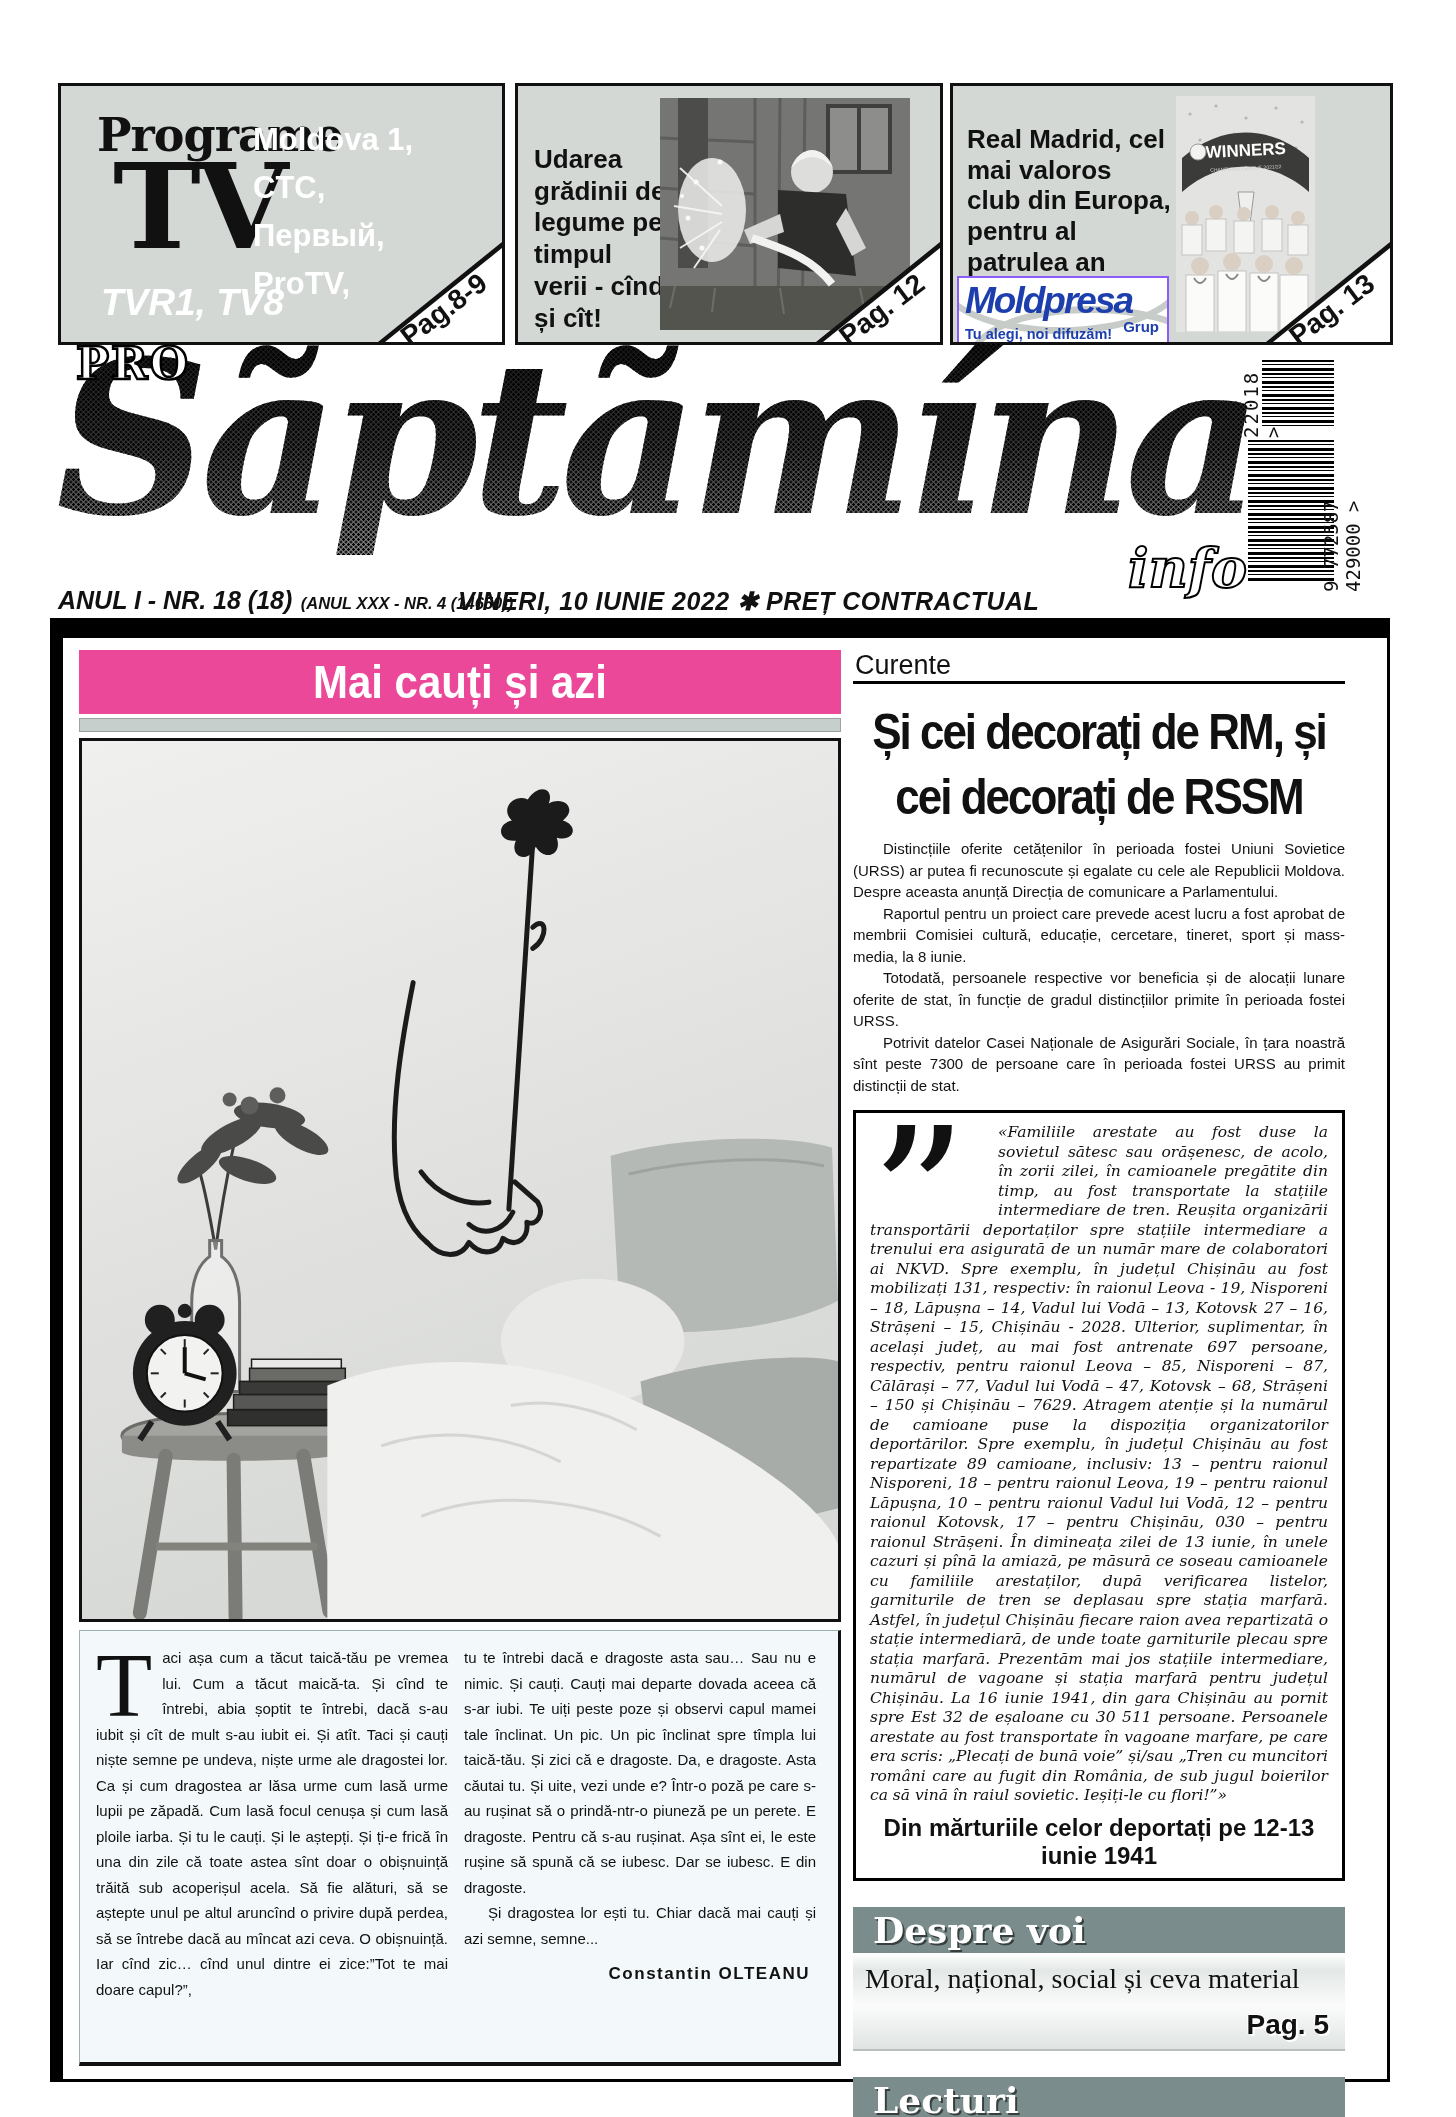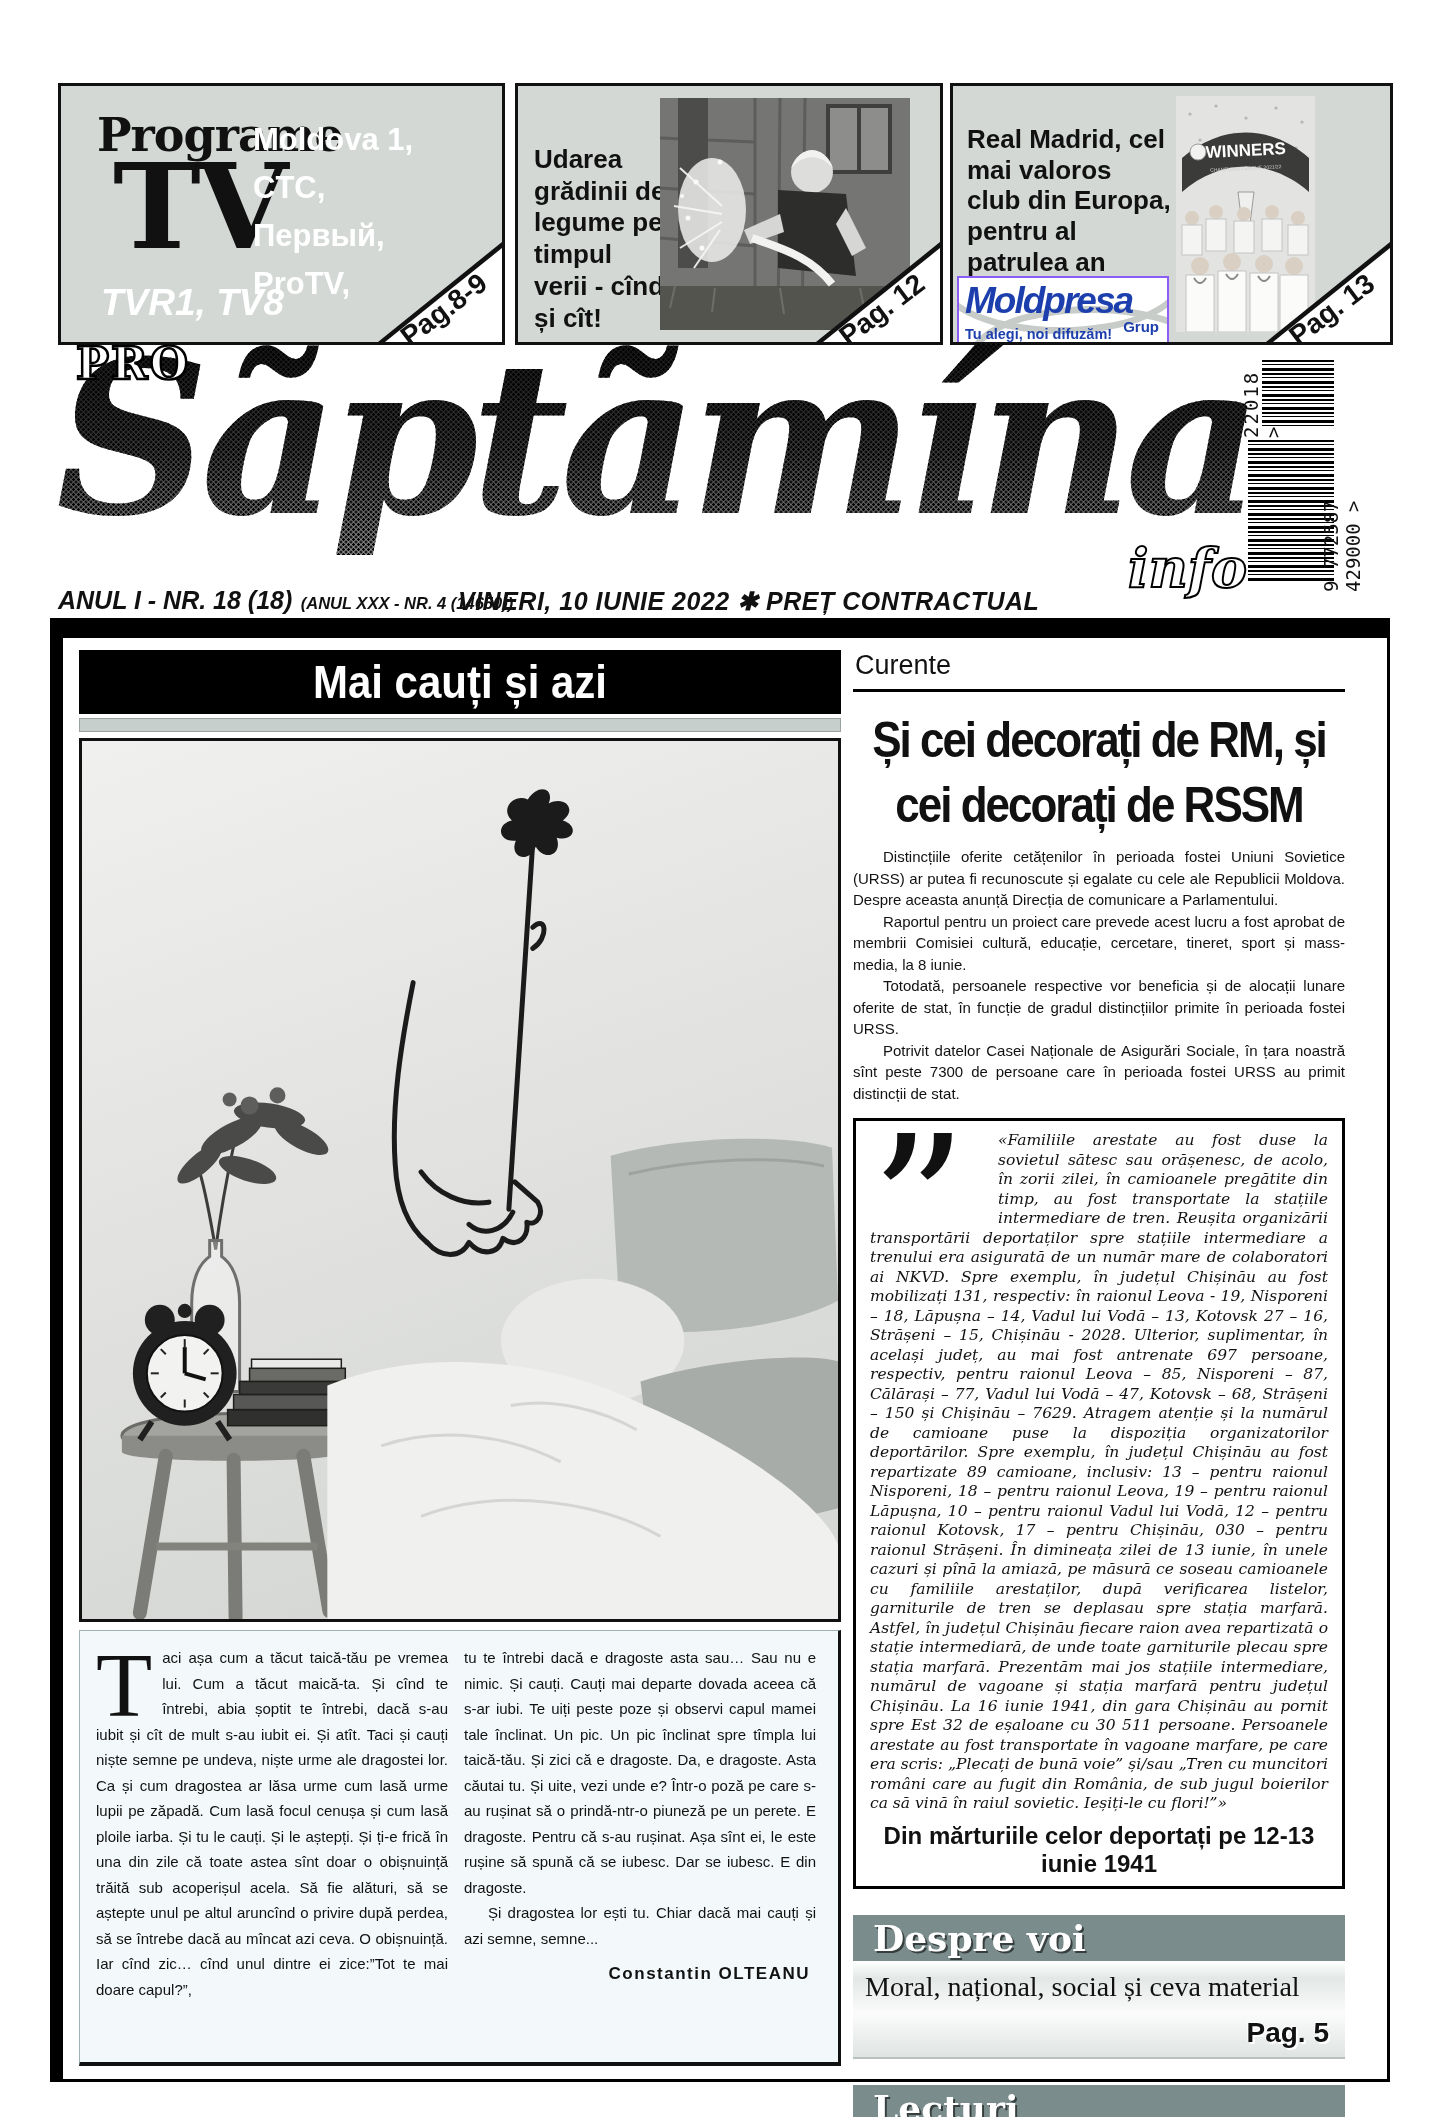--- a/index.html
+++ b/index.html
@@ -65,39 +65,39 @@
   .datecenter{position:absolute;left:400px;top:1px;font-size:25px;letter-spacing:0.5px;}
 
   
   .frame{position:absolute;left:50px;top:618px;width:1340px;height:1464px;box-sizing:border-box;
          border-top:20px solid #000;border-left:13px solid #000;border-right:3px solid #000;
          border-bottom:3px solid #000;display:flex;align-items:flex-start;padding:12px 0 0 16px;}
   .left-col{width:762px;flex:none;}
   .right-col{flex:1;margin-left:12px;padding-right:42px;min-width:0;}
 
   
-  .kicker{height:64px;background:#000000;display:flex;align-items:center;justify-content:center;}
+  .kicker{height:64px;background:#ec4899;display:flex;align-items:center;justify-content:center;}
   .kicker span{color:#fff;font-weight:bold;font-size:42px;letter-spacing:0;display:inline-block;
                transform:scaleY(1.12);}
   .kicker-strip{height:12px;background:#c7cfcd;margin-top:4px;border:1px solid #9aa3a1;}
   .photo{margin:6px 0 0 0;border:3px solid #111;height:878px;background:#e4e4e2;}
   .photo svg{display:block;width:100%;height:100%;}
   .panel{margin-top:8px;background:#f3f9fa;border:1px solid #9fb0b2;border-right:3px solid #111;
          border-bottom:4px solid #111;box-sizing:border-box;height:436px;padding:14px 16px 10px 16px;}
   .cols{display:flex;gap:16px;}
   .cols .col{width:352px;font-size:15px;line-height:25.5px;text-align:justify;}
   .cols p{margin:0;}
   .dropcap{float:left;font-family:"Liberation Serif",serif;font-size:92px;line-height:72px;
            padding:4px 10px 0 0;}
   .c2-p2{text-indent:24px;margin-top:0;}
   .author{font-weight:bold;font-size:17px;letter-spacing:1.5px;text-align:right;margin-top:10px;
           padding-right:6px;}
 
   
-  .curente{font-size:27px;padding:0 0 8px 2px;border-bottom:3px solid #000;}
+  .curente{font-size:27px;padding:0 0 0 2px;border-bottom:3px solid #000;}
   .headline{margin:16px 0 4px 0;font-weight:bold;font-size:44px;line-height:56px;text-align:center;
             letter-spacing:-2px;transform:scaleY(1.15);transform-origin:top center;}
   .body-paras{margin-top:26px;}
   .body-paras p{margin:0;font-size:15px;line-height:21.5px;text-align:justify;text-indent:30px;}
   .quote{margin-top:14px;border:3px solid #000;padding:10px 14px 8px 14px;background:#fff;}
   .qmark{float:left;width:128px;height:86px;font-family:"DejaVu Serif",serif;font-size:190px;
          line-height:150px;letter-spacing:-12px;color:#111;}
   .qtext{margin:0;font-family:"DejaVu Serif",serif;font-style:italic;font-size:15.5px;line-height:19.5px;
          text-align:justify;}
   .qcaption{font-weight:bold;font-size:24px;text-align:center;margin-top:8px;letter-spacing:0;}

